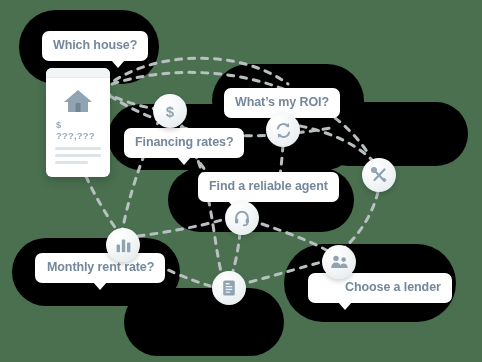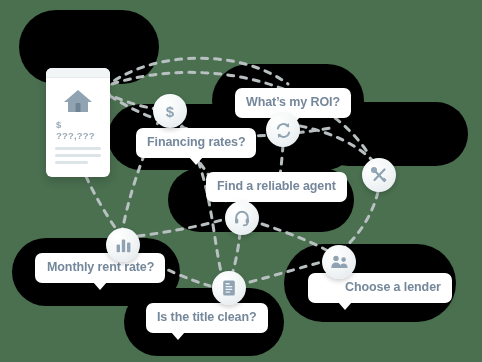--- a/index.html
+++ b/index.html
@@ -161,41 +161,41 @@
         <path d="M16 2 L30 14 L26 14 L26 24 L6 24 L6 14 L2 14 Z" fill="#8fa3b3"></path>
         <rect x="13.5" y="15" width="5" height="9" rx="1" fill="#6e8394"></rect>
       </svg>
       <div class="price">$ ???,???</div>
       <div class="ln"></div>
       <div class="ln"></div>
       <div class="ln" style="width:72%;"></div>
     </div>
   </div>
 
-
-  <div class="pill" style="left:136px; top:128px;">
+  <div class="pill tail-right" style="left:42px; top:31px;">
+    <span>Which house?</span>
+  </div>
+
+  <div class="pill" style="left:124px; top:128px;">
     <span>Financing rates?</span>
   </div>
 
-  <div class="pill" style="left:235px; top:88px;">
+  <div class="pill" style="left:224px; top:88px;">
     <span>What’s my ROI?</span>
   </div>
 
 
-  <div class="pill tail-left" style="left:206px; top:172px;">
+  <div class="pill tail-left" style="left:198px; top:172px;">
     <span>Find a reliable agent</span>
   </div>
 
   <div class="pill" style="left:35px; top:253px;padding-left:12px;">
     <span>Monthly rent rate?</span>
   </div>
 
-  <div class="pill tail-left" style="left:146px; top:303px;">
-    <span>Is the title clean?</span>
-  </div>
 
   <div class="pill tail-left" style="left:308px; top:273px;padding-left:37px;">
     <span>Choose a lender</span>
   </div>
 
   <div class="node" style="left:153px; top:94px;">
     <svg width="18" height="18" viewBox="0 0 18 18">
       <text x="9" y="14.5" text-anchor="middle" font-family="Liberation Sans, sans-serif" font-size="15" font-weight="bold" fill="#8fa3b3">$</text>
     </svg>
   </div>

